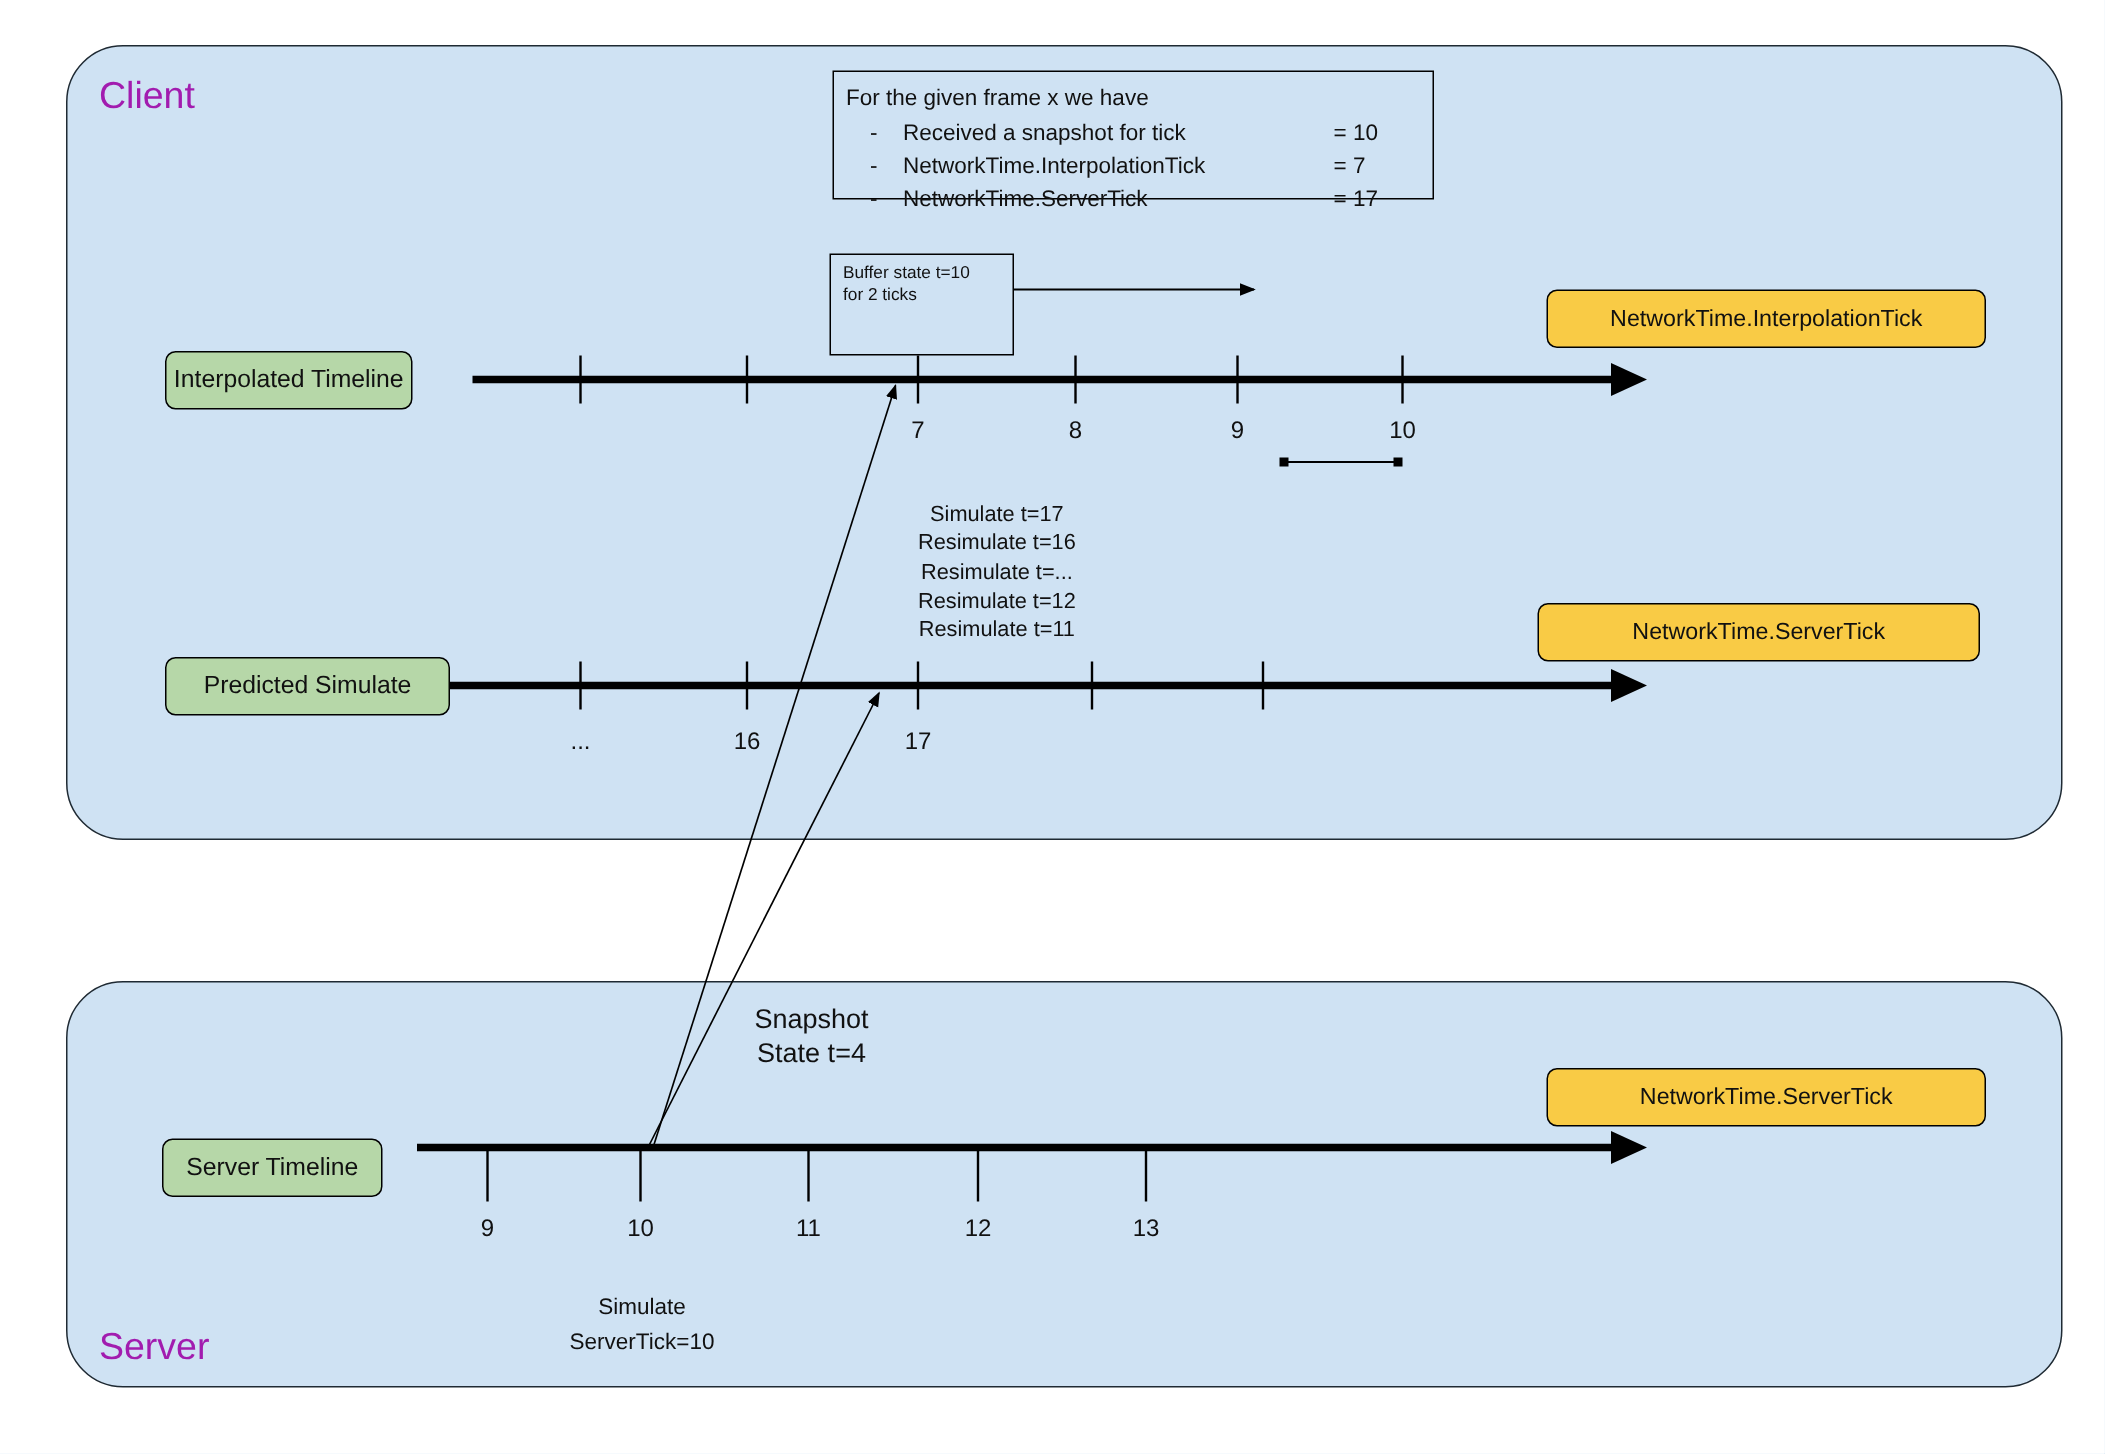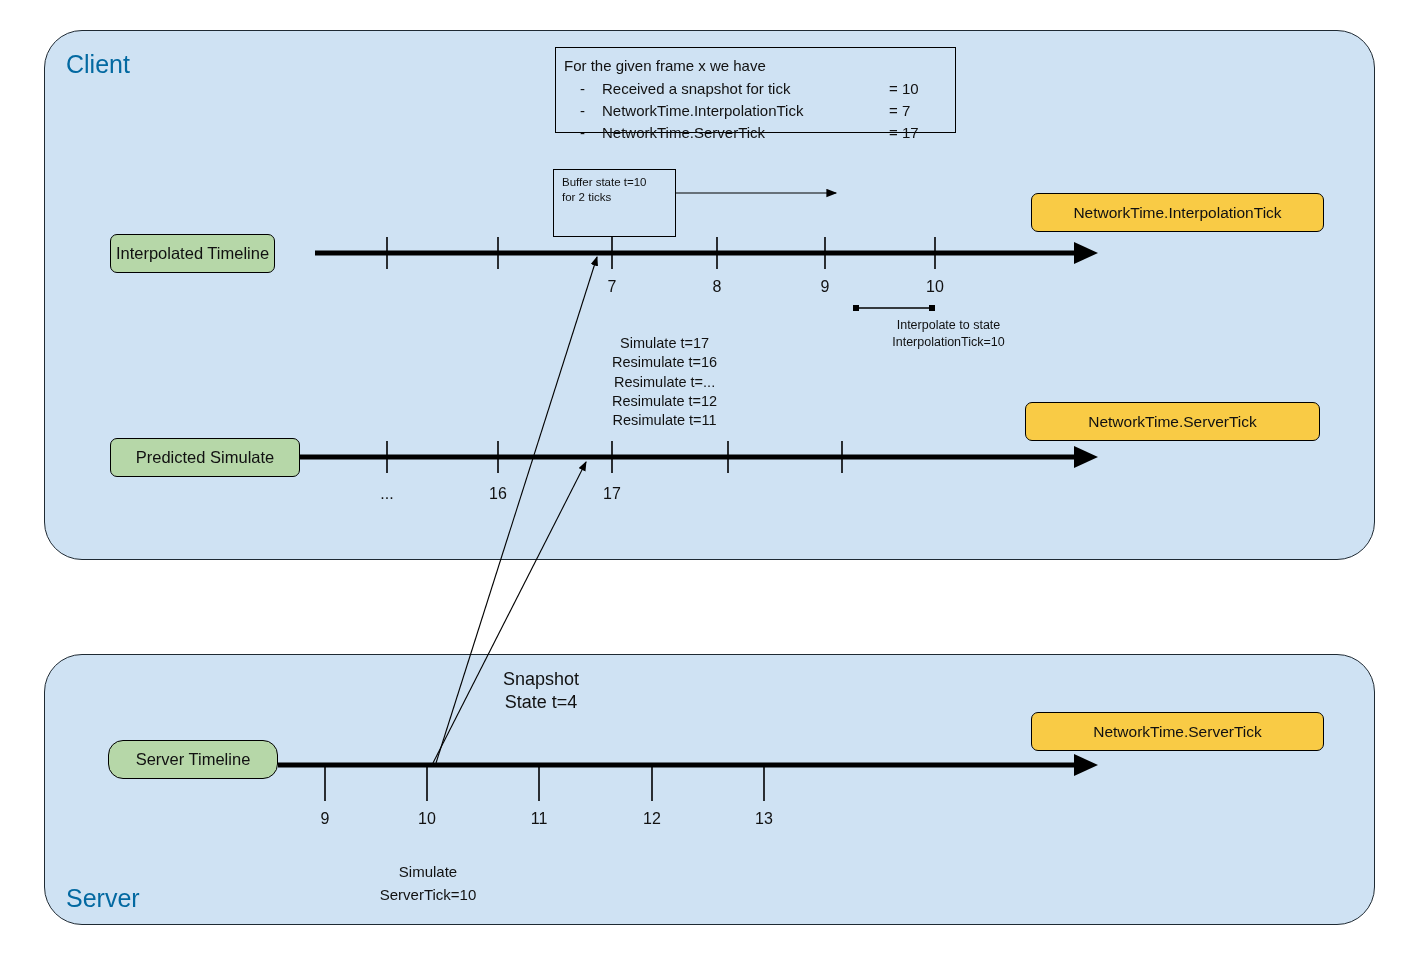--- a/index.html
+++ b/index.html
@@ -9,38 +9,38 @@
     --ink:#000000;
   }
   *{box-sizing:border-box;}
   html,body{margin:0;padding:0;background:#ffffff;}
   body{font-family:"Liberation Sans", sans-serif;color:#111;}
   .canvas{position:relative;width:1403px;height:969px;background:#ffffff;overflow:hidden;}
 
   .panel{position:absolute;background:var(--panel-bg);border:1.5px solid #1f2a33;border-radius:38px;}
   .panel-client{left:44px;top:30px;width:1331px;height:530px;}
   .panel-server{left:44px;top:654px;width:1331px;height:271px;}
-  .panel-title{position:absolute;font-size:25px;color:#0369a1;}
+  .panel-title{position:absolute;font-size:25px;color:#a21caf;}
 
   .svg-overlay{position:absolute;left:0;top:0;width:1403px;height:969px;pointer-events:none;}
 
   .info-box{position:absolute;left:555px;top:47px;width:401px;height:86px;border:1.4px solid #000;
             padding:7px 10px 4px 8px;font-size:15px;line-height:22px;}
   .info-row{display:grid;grid-template-columns:16px 22px 1fr 56px;}
   .info-row .dash{text-align:left;}
   .info-title{margin-bottom:1px;}
 
   .buffer-box{position:absolute;left:553px;top:169px;width:123px;height:68px;border:1.2px solid #000;
               padding:5px 6px 4px 8px;font-size:11.5px;line-height:15px;}
 
   .tl-label{position:absolute;background:var(--green);border:1.4px solid #000;border-radius:7px;
             display:flex;align-items:center;justify-content:center;font-size:16.5px;}
   .tl-label-interp{left:110px;top:234px;width:165px;height:39px;}
   .tl-label-pred{left:110px;top:438px;width:190px;height:39px;}
-  .tl-label-serv{left:108px;top:740px;width:170px;height:39px;border-radius:15px;}
+  .tl-label-serv{left:108px;top:759px;width:147px;height:39px;}
 
   .badge{position:absolute;background:var(--yellow);border:1.4px solid #000;border-radius:7px;
          display:flex;align-items:center;justify-content:center;font-size:15.5px;}
   .badge-interp{left:1031px;top:193px;width:293px;height:39px;}
   .badge-servtick-client{left:1025px;top:402px;width:295px;height:39px;}
   .badge-servtick-server{left:1031px;top:712px;width:293px;height:39px;}
 
   .note{position:absolute;font-size:12.5px;line-height:17px;text-align:center;}
   .note-interpolate{left:856px;top:317px;width:185px;}
   .sim-list{position:absolute;left:612px;top:334px;font-size:14.5px;line-height:19.3px;text-align:center;}
@@ -157,24 +157,20 @@
   </div>
 
   <div class="tl-label tl-label-interp">Interpolated Timeline</div>
   <div class="tl-label tl-label-pred">Predicted Simulate</div>
   <div class="tl-label tl-label-serv">Server Timeline</div>
 
   <div class="badge badge-interp">NetworkTime.InterpolationTick</div>
   <div class="badge badge-servtick-client">NetworkTime.ServerTick</div>
   <div class="badge badge-servtick-server">NetworkTime.ServerTick</div>
 
-  <div class="note note-interpolate">
-    <div>Interpolate to state</div>
-    <div>InterpolationTick=10</div>
-  </div>
 
   <div class="sim-list">
     <div>Simulate t=17</div>
     <div>Resimulate t=16</div>
     <div>Resimulate t=...</div>
     <div>Resimulate t=12</div>
     <div>Resimulate t=11</div>
   </div>
 
   <div class="note note-snapshot">

